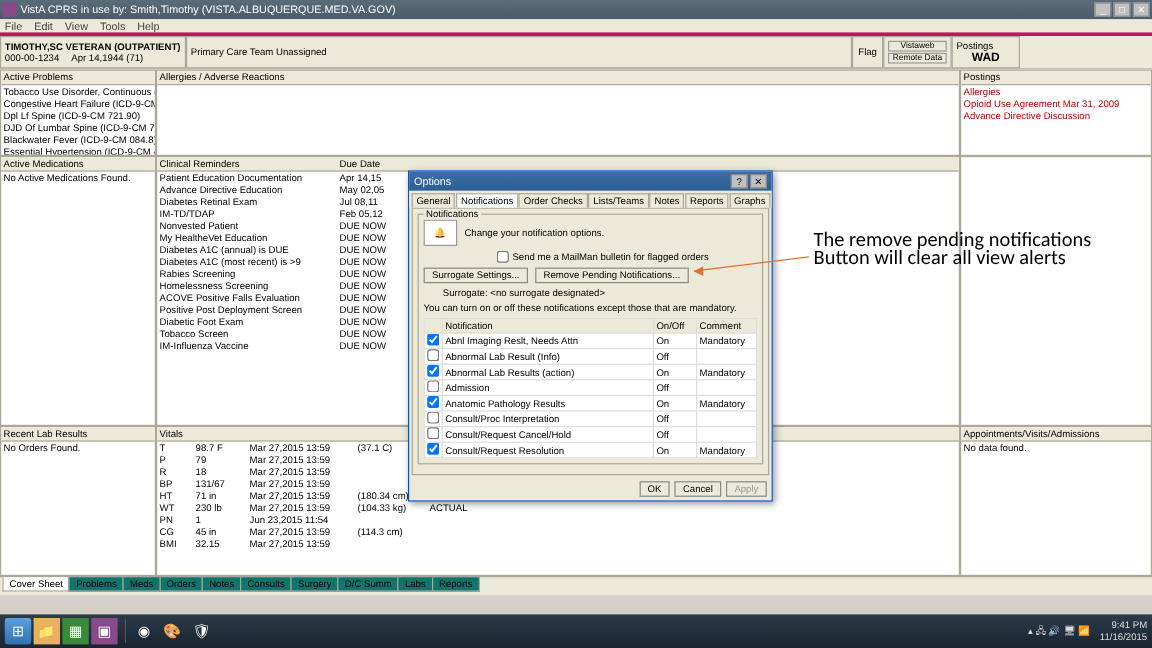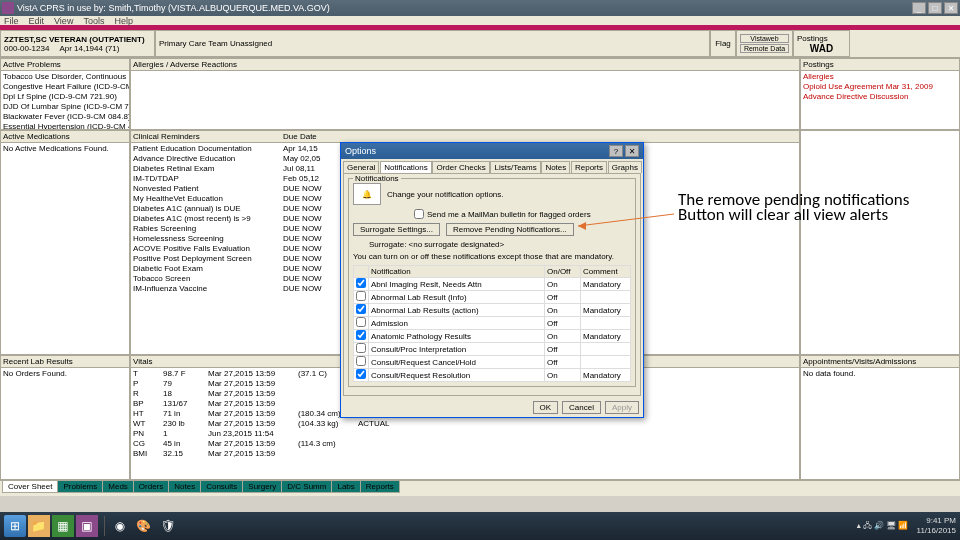--- a/index.html
+++ b/index.html
@@ -6,21 +6,21 @@
   body { font-family: Tahoma, Arial, sans-serif; font-size: 9px; background: #d4d0c8; width: 960px; height: 540px; overflow: hidden; position: relative; }
   
   
   .titlebar { background: linear-gradient(#5a6b7a, #4a5b6a); color: #fff; height: 16px; display: flex; align-items: center; padding: 0 2px; font-size: 9px; }
   .titlebar .icon { width: 12px; height: 12px; background: #8a4a8a; margin-right: 3px; }
   .titlebar .title { flex: 1; }
   .titlebar .winbtns { display: flex; gap: 2px; }
   .titlebar .winbtn { width: 14px; height: 12px; background: #c0c0c0; border: 1px solid #888; display: flex; align-items: center; justify-content: center; font-size: 8px; }
   
   
-  .menubar { background: #ece9d8; height: 14px; display: flex; align-items: center; padding: 0 4px; font-size: 9px; gap: 10px; border-bottom: 5px solid #be185d; }
+  .menubar { background: #ece9d8; height: 14px; display: flex; align-items: center; padding: 0 4px; font-size: 9px; gap: 10px; border-bottom: 3px solid #be185d; }
   .menubar span { color: #444; }
   
   
   .patientrow { display: flex; background: #ece9d8; height: 28px; border-bottom: 1px solid #aca899; }
   .pbox { border: 1px solid #aca899; padding: 1px 3px; display: flex; flex-direction: column; justify-content: center; font-size: 8px; }
   .pbox .hdr { font-weight: bold; font-size: 8px; }
   .pbox.patient { width: 155px; }
   .pbox.visit { width: 110px; }
   .pbox.team { width: 555px; }
   .pbox.flag { width: 26px; display:flex; align-items:center; justify-content:center; }
@@ -111,21 +111,21 @@
 <div class="menubar">
   <span>File</span>
   <span>Edit</span>
   <span>View</span>
   <span>Tools</span>
   <span>Help</span>
 </div>
 
 <div class="patientrow">
   <div class="pbox patient">
-    <div class="hdr">ZZTEST,SC VETERAN (OUTPATIENT)</div>
+    <div class="hdr">TIMOTHY,SC VETERAN (OUTPATIENT)</div>
     <div style="display:flex; gap:10px;">
       <span>000-00-1234</span>
       <span>Apr 14,1944 (71)</span>
     </div>
   </div>
   <div class="pbox team">
     <div>Primary Care Team Unassigned</div>
   </div>
   <div class="pbox flag">
     <span>Flag</span>

